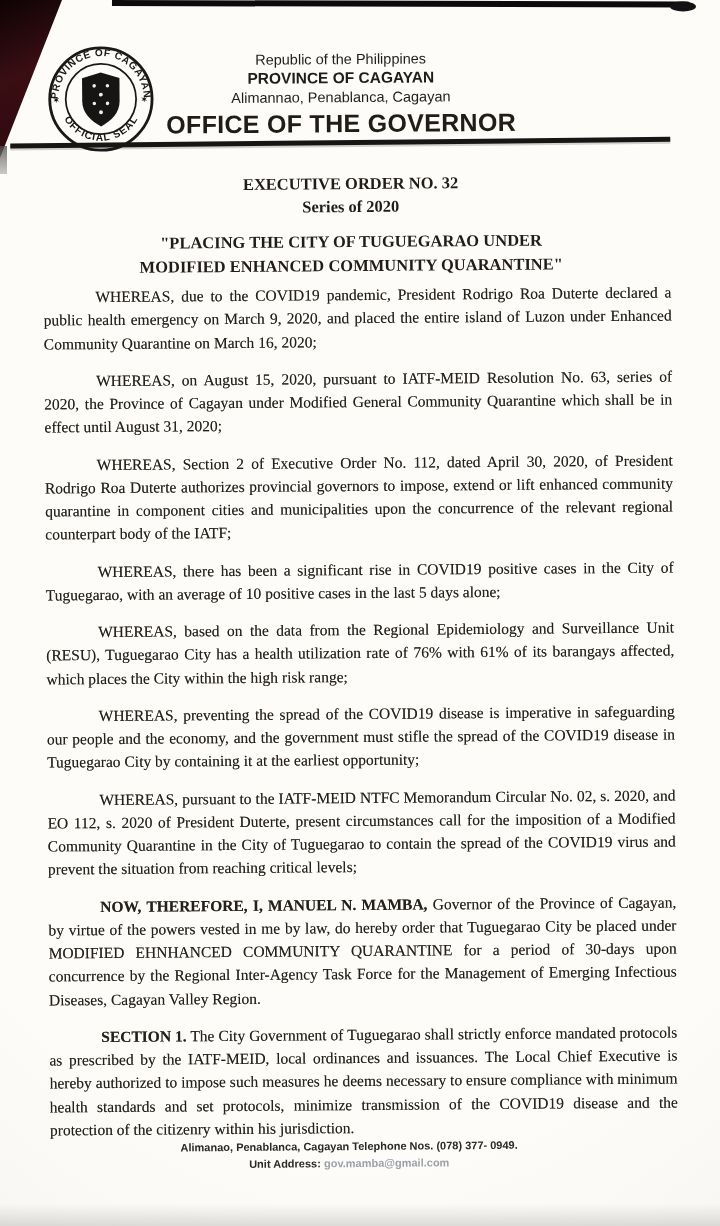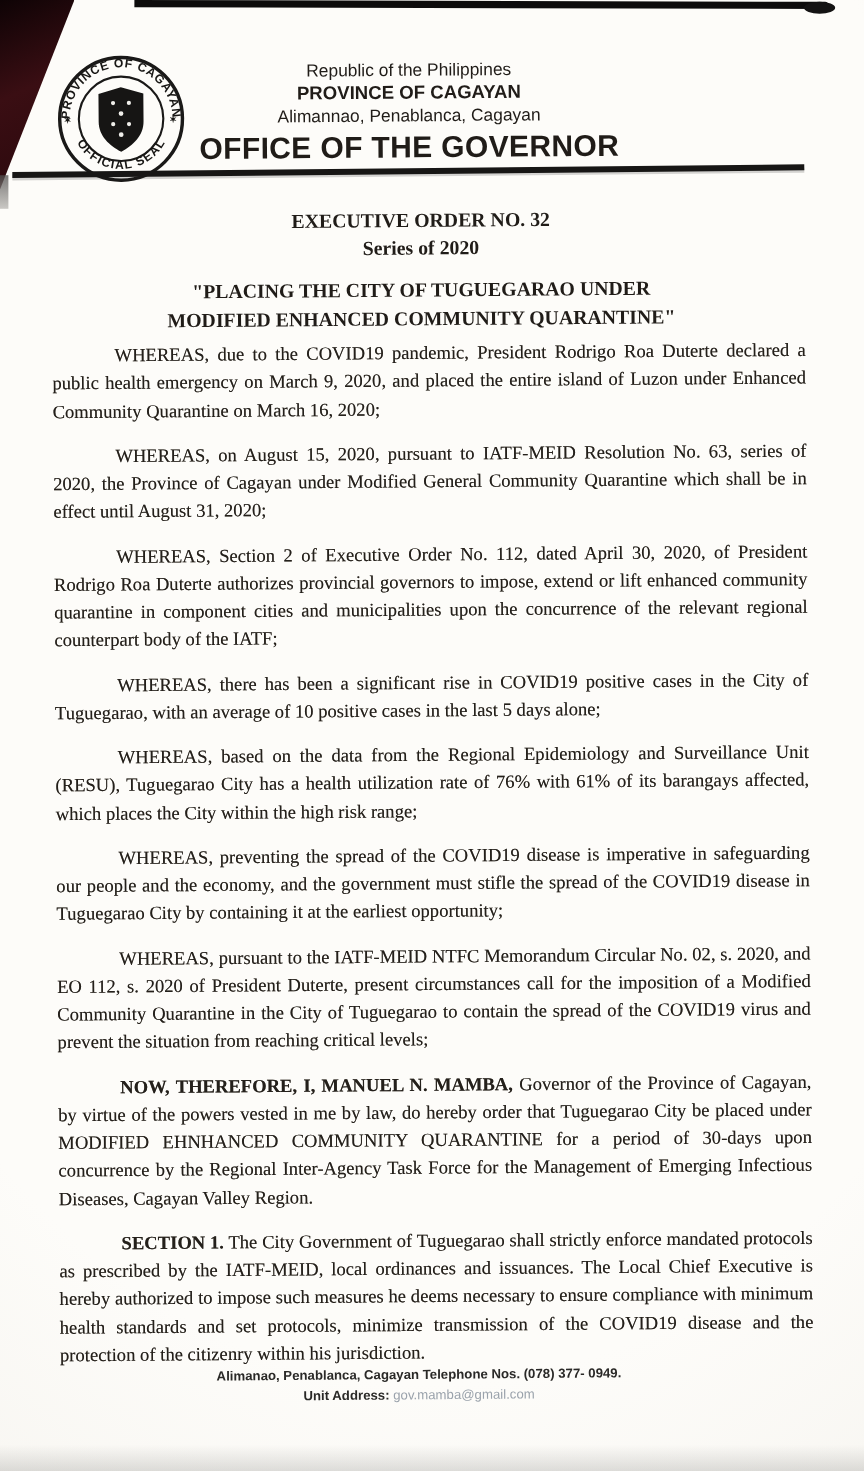--- a/index.html
+++ b/index.html
@@ -78,21 +78,21 @@
     color: #24201b; text-shadow: 0 0 0.5px rgba(40,33,26,0.55);
   }
   .para { margin: 0 0 14px 0; text-indent: 52px; }
   .lead-bold { font-weight: bold; }
   
   .footer {
     position: absolute; top: 1138px; left: 0; width: 720px; text-align: center;
     font-family: "Liberation Sans", sans-serif; font-size: 11px; font-weight: bold;
     color: #2a2927; line-height: 1.5; transform: translateX(-15px);
   }
-  .email-value { color: #9aa2ab; font-weight: normal; }
+  .email-value { color: #9aa2ab; font-weight: bold; }
   
   .seal text, .seal textPath { font-family: "Liberation Sans", sans-serif; font-weight: bold; fill: #181715; }
 </style>
 </head>
 <body>
 
 <div class="paper"></div>
 <div class="scan-top-bar"></div>
 <div class="corner-wedge"></div>
 <div class="edge-smudge"></div>

